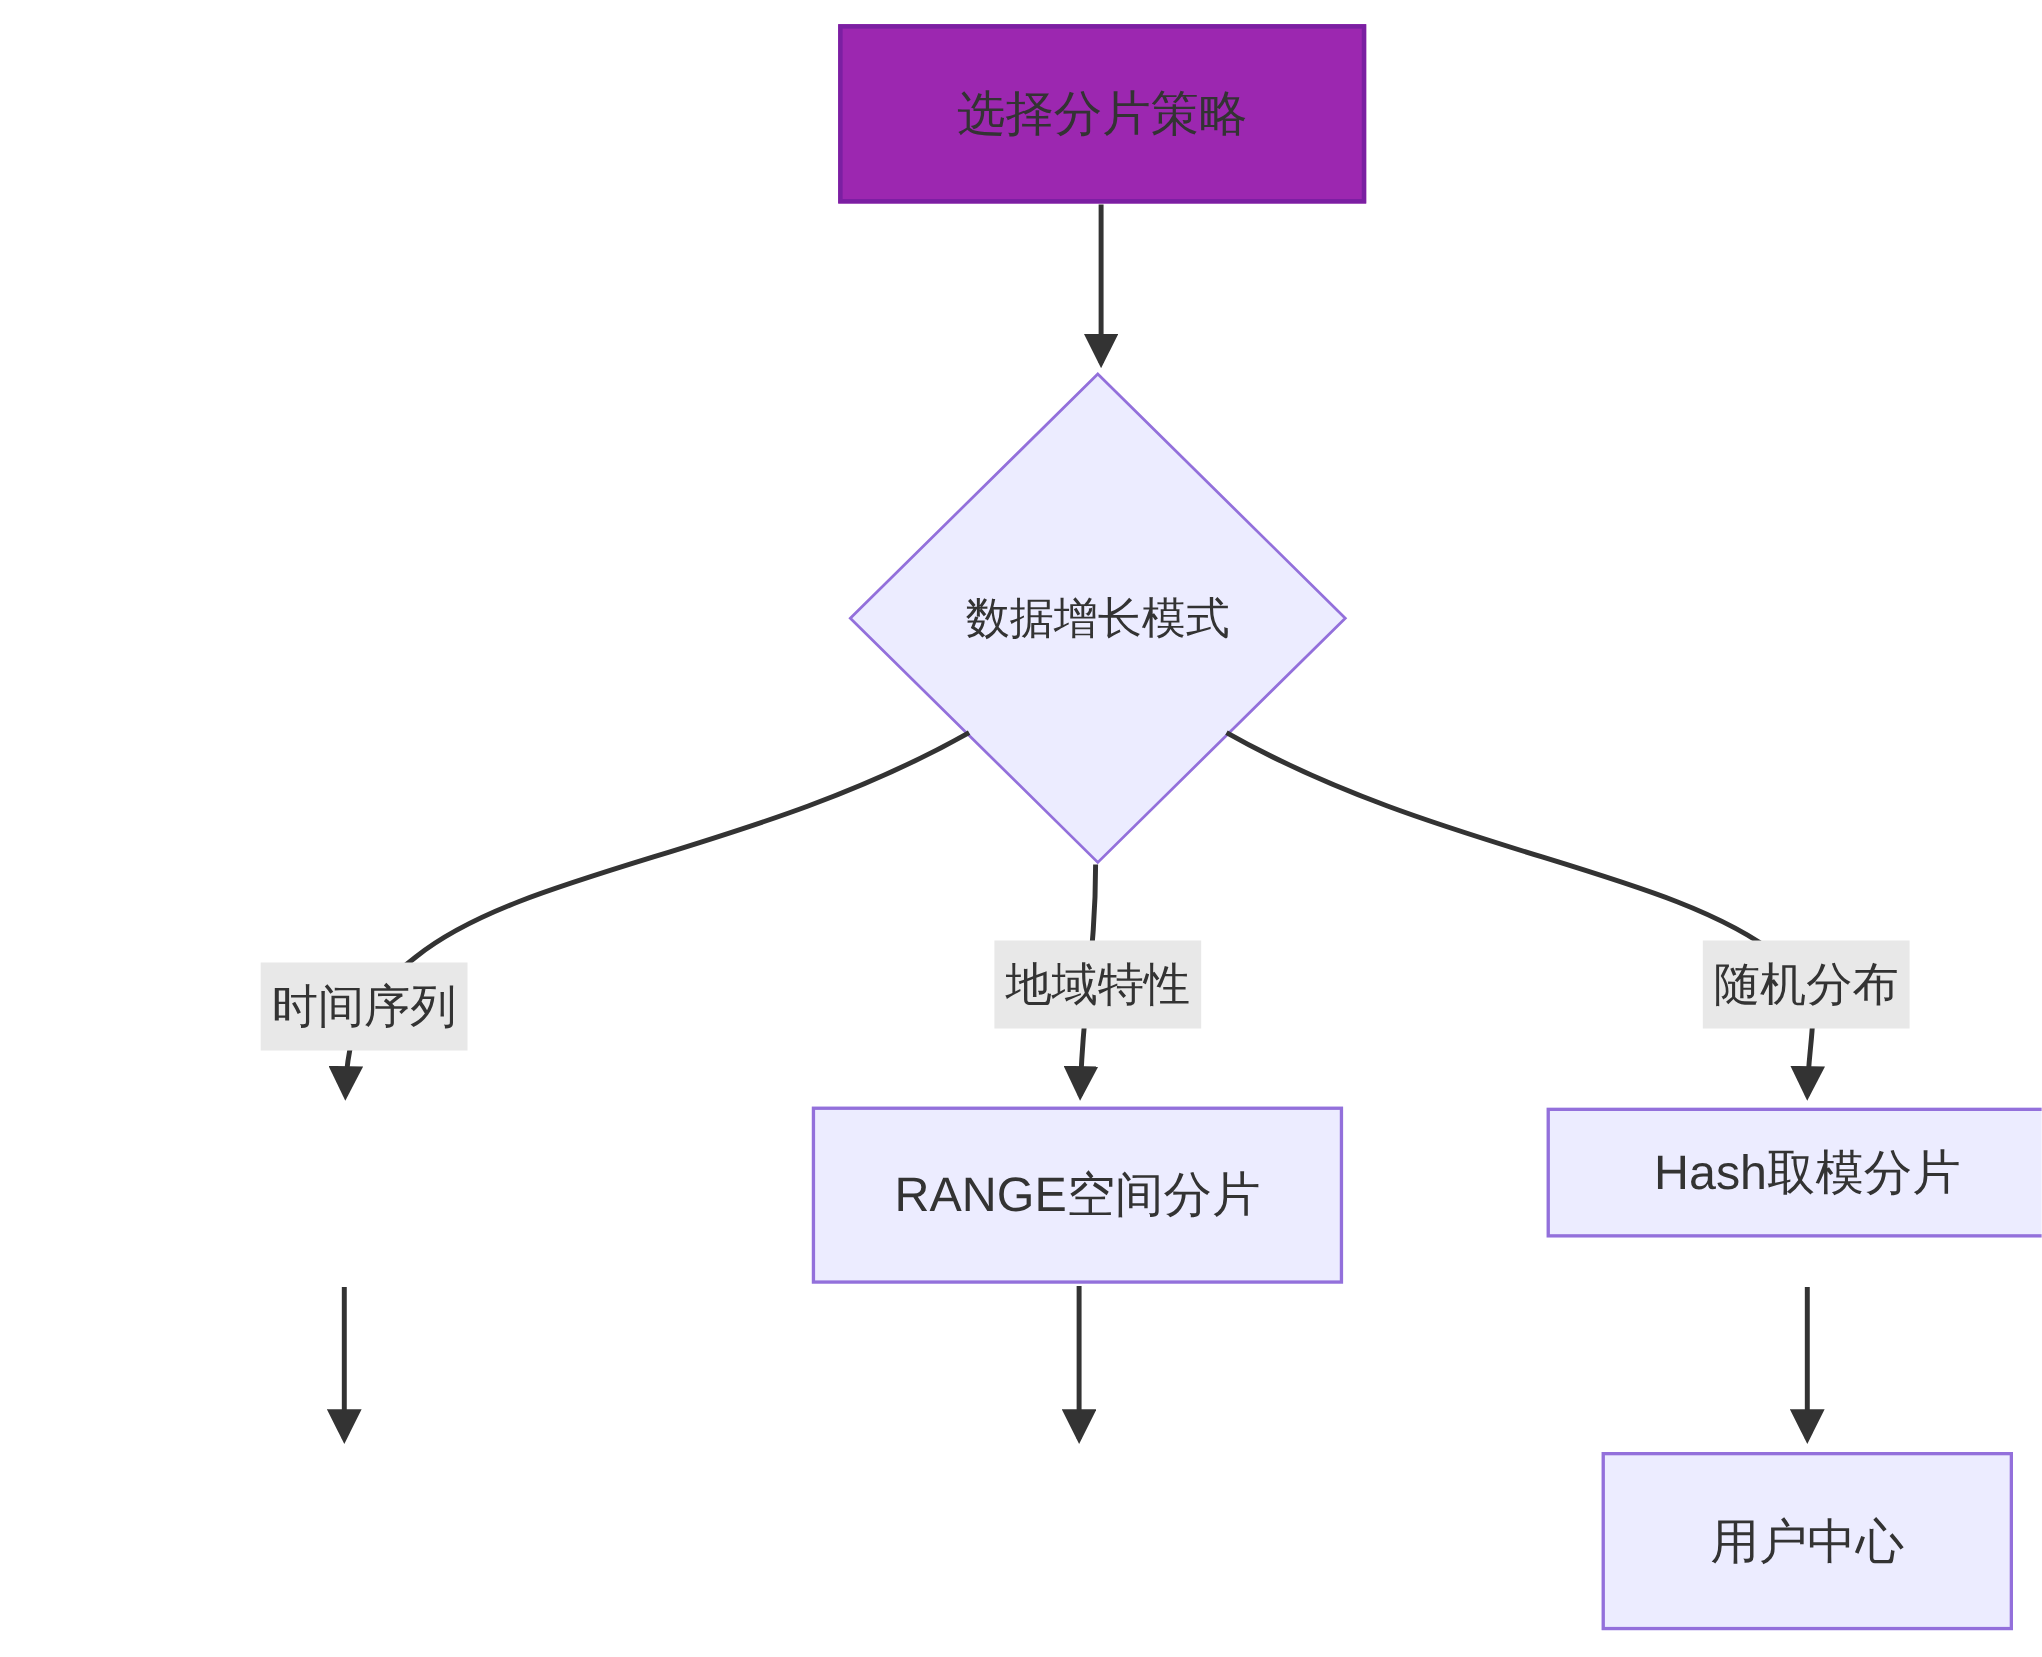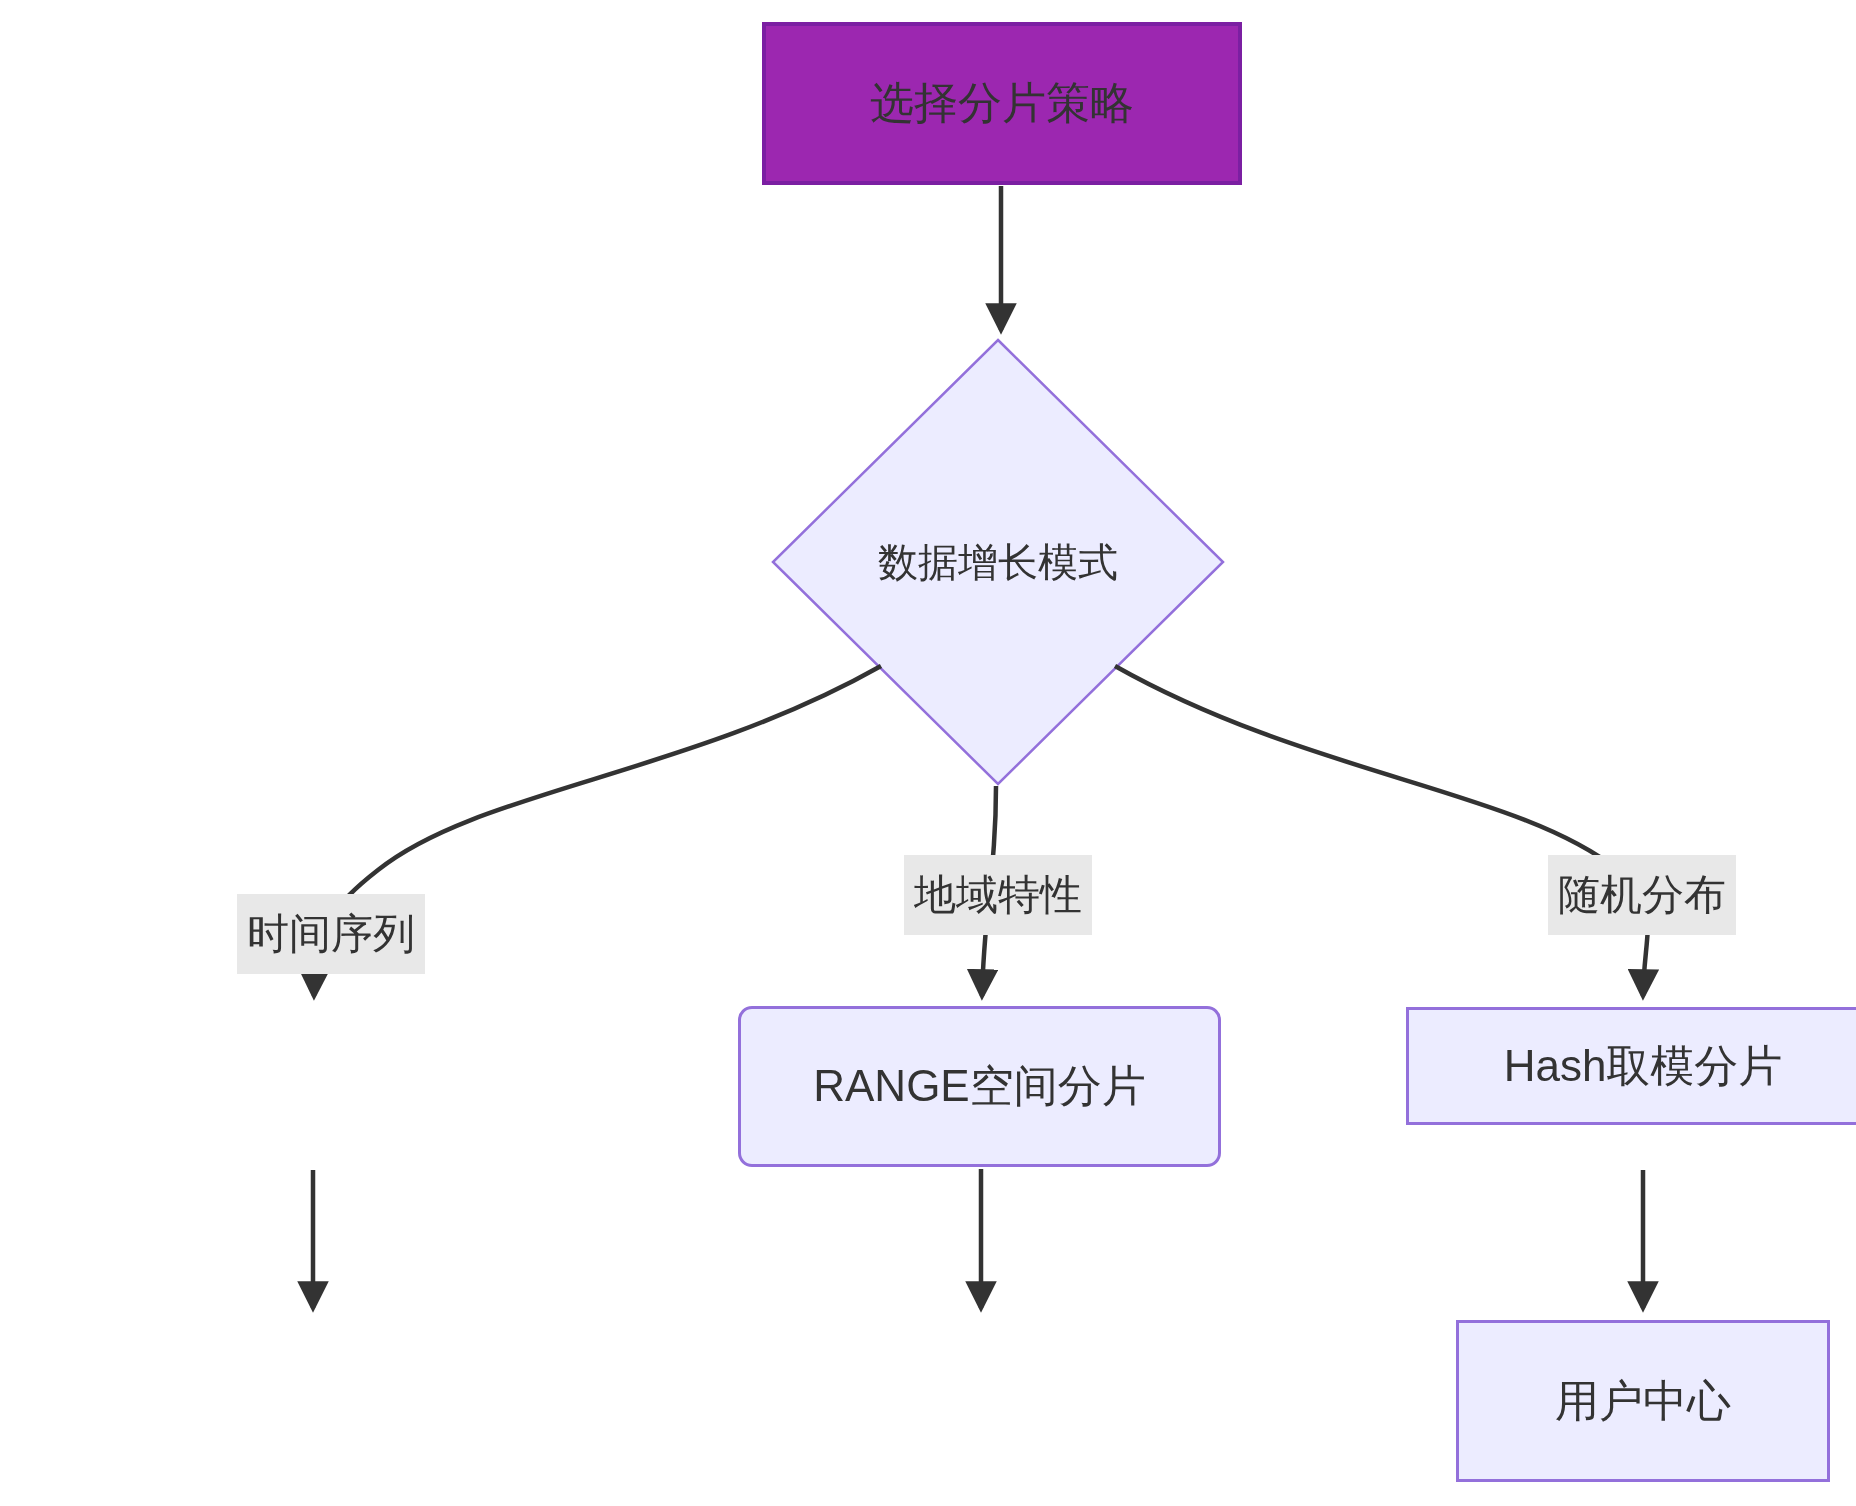--- a/index.html
+++ b/index.html
@@ -61,27 +61,27 @@
     transform: translate(-50%, -50%);
     font-size: 42px;
     color: var(--text, #333333);
     background: var(--edge-label-bg, #e8e8e8);
     padding: 12px 10px;
     white-space: nowrap;
   }
   
   .n-start        { left: 714px;  top: 22px;   width: 480px; height: 163px; }
   .n-range-time   { left: 23px;   top: 1007px; width: 484px; height: 161px; }
-  .n-range-space  { left: 690px;  top: 1006px; width: 483px; height: 161px; border-radius: 14px; }
+  .n-range-space  { left: 690px;  top: 1006px; width: 483px; height: 161px; }
   .n-hash-mod     { left: 1358px; top: 1007px; width: 474px; height: 118px; }
   .n-log-order    { left: 33px;   top: 1320px; width: 462px; height: 162px; }
   .n-multi-region { left: 736px;  top: 1320px; width: 394px; height: 162px; }
   .n-user-center  { left: 1408px; top: 1320px; width: 374px; height: 162px; }
   .lbl-decision   { left: 950px;  top: 562px; }
-  .lbl-time       { left: 283px;  top: 934px; }
+  .lbl-time       { left: 283px;  top: 915px; }
   .lbl-region     { left: 950px;  top: 895px; }
   .lbl-random     { left: 1594px; top: 895px; }
 </style>
 </head>
 <body>
 
 <div class="canvas">
 
   <svg class="edge-layer" viewBox="0 0 1856 1506" xmlns="http://www.w3.org/2000/svg">
     <defs>

